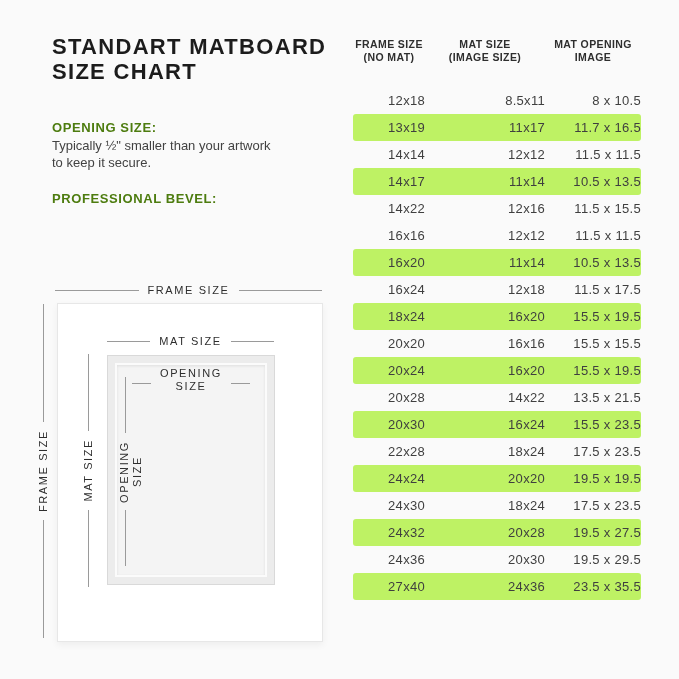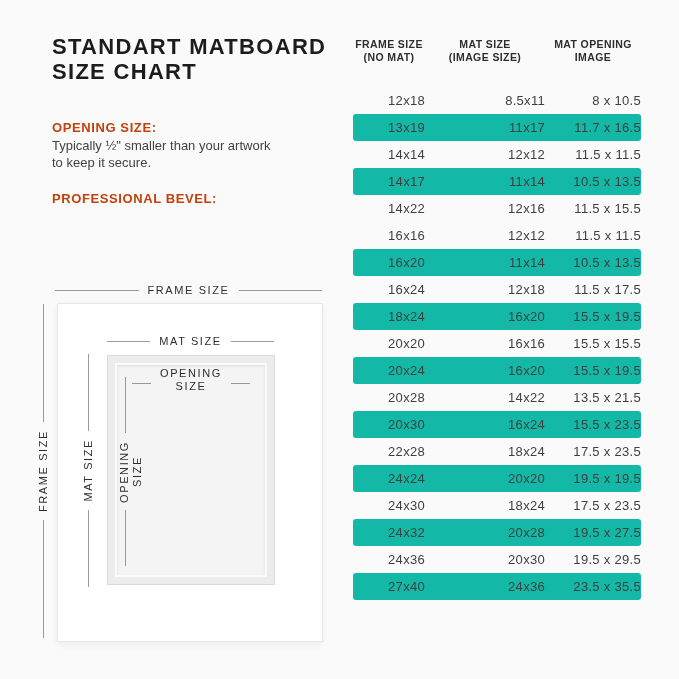--- a/index.html
+++ b/index.html
@@ -15,21 +15,21 @@
 
   
   .left-col{position:absolute;left:52px;top:34px;width:296px;}
   .page-title{
     font-size:22px;line-height:25px;font-weight:700;
     letter-spacing:1.3px;color:#1c1c1c;margin:0 0 36px 0;
   }
   .section{margin-bottom:20px;}
   .section-heading{
     font-size:13px;font-weight:700;letter-spacing:.6px;
-    color:#c2410c;margin:0 0 3px 0;
+    color:#4d7c0f;margin:0 0 3px 0;
   }
   .section-body{
     font-size:13px;line-height:16.5px;color:#424242;margin:0;
   }
 
   
   .diagram{position:absolute;left:34px;top:282px;width:294px;height:366px;}
   .frame-rect{
     position:absolute;left:23px;top:21px;width:264px;height:337px;
     background:#ffffff;border:1px solid #e7e7e7;
@@ -70,21 +70,21 @@
     margin-bottom:23px;
   }
   .thcell{
     font-size:10.5px;font-weight:700;letter-spacing:.4px;line-height:13px;
     color:#2e2e2e;text-align:center;
   }
   .trow{
     display:grid;grid-template-columns:72px 120px 96px;
     height:27px;align-items:center;border-radius:3px;
   }
-  .trow.alt{background:#14b8a6;}
+  .trow.alt{background:#bef264;}
   .tcell{font-size:13px;color:#3f3f3f;text-align:right;letter-spacing:.3px;}
 </style>
 </head>
 <body>
 
 <div class="left-col">
   <h1 class="page-title pre">STANDART MATBOARD
 SIZE CHART</h1>
 
   <div class="section">

